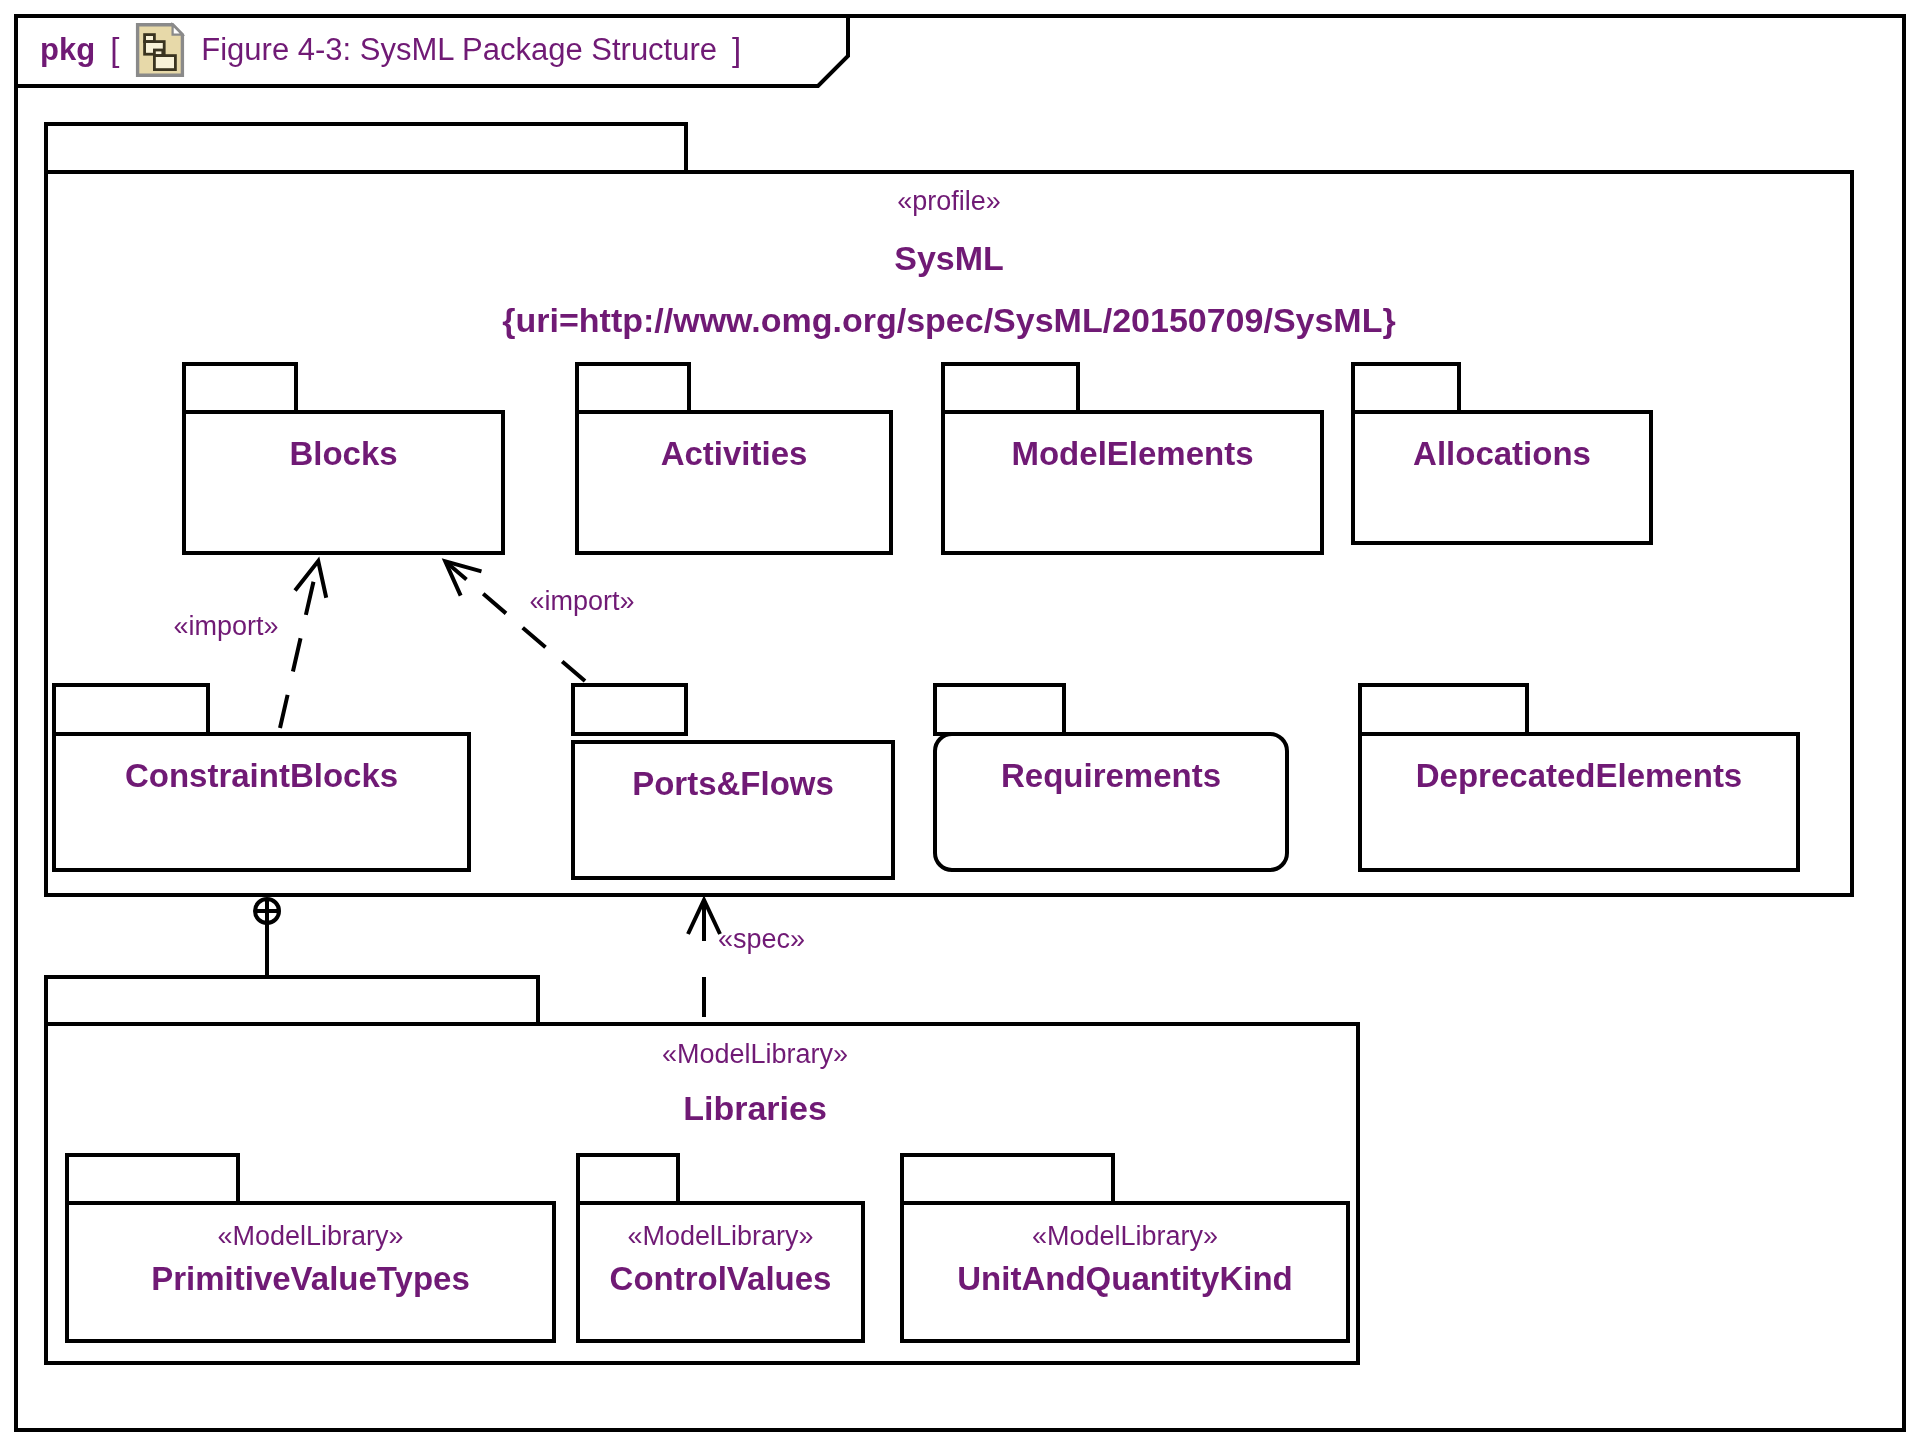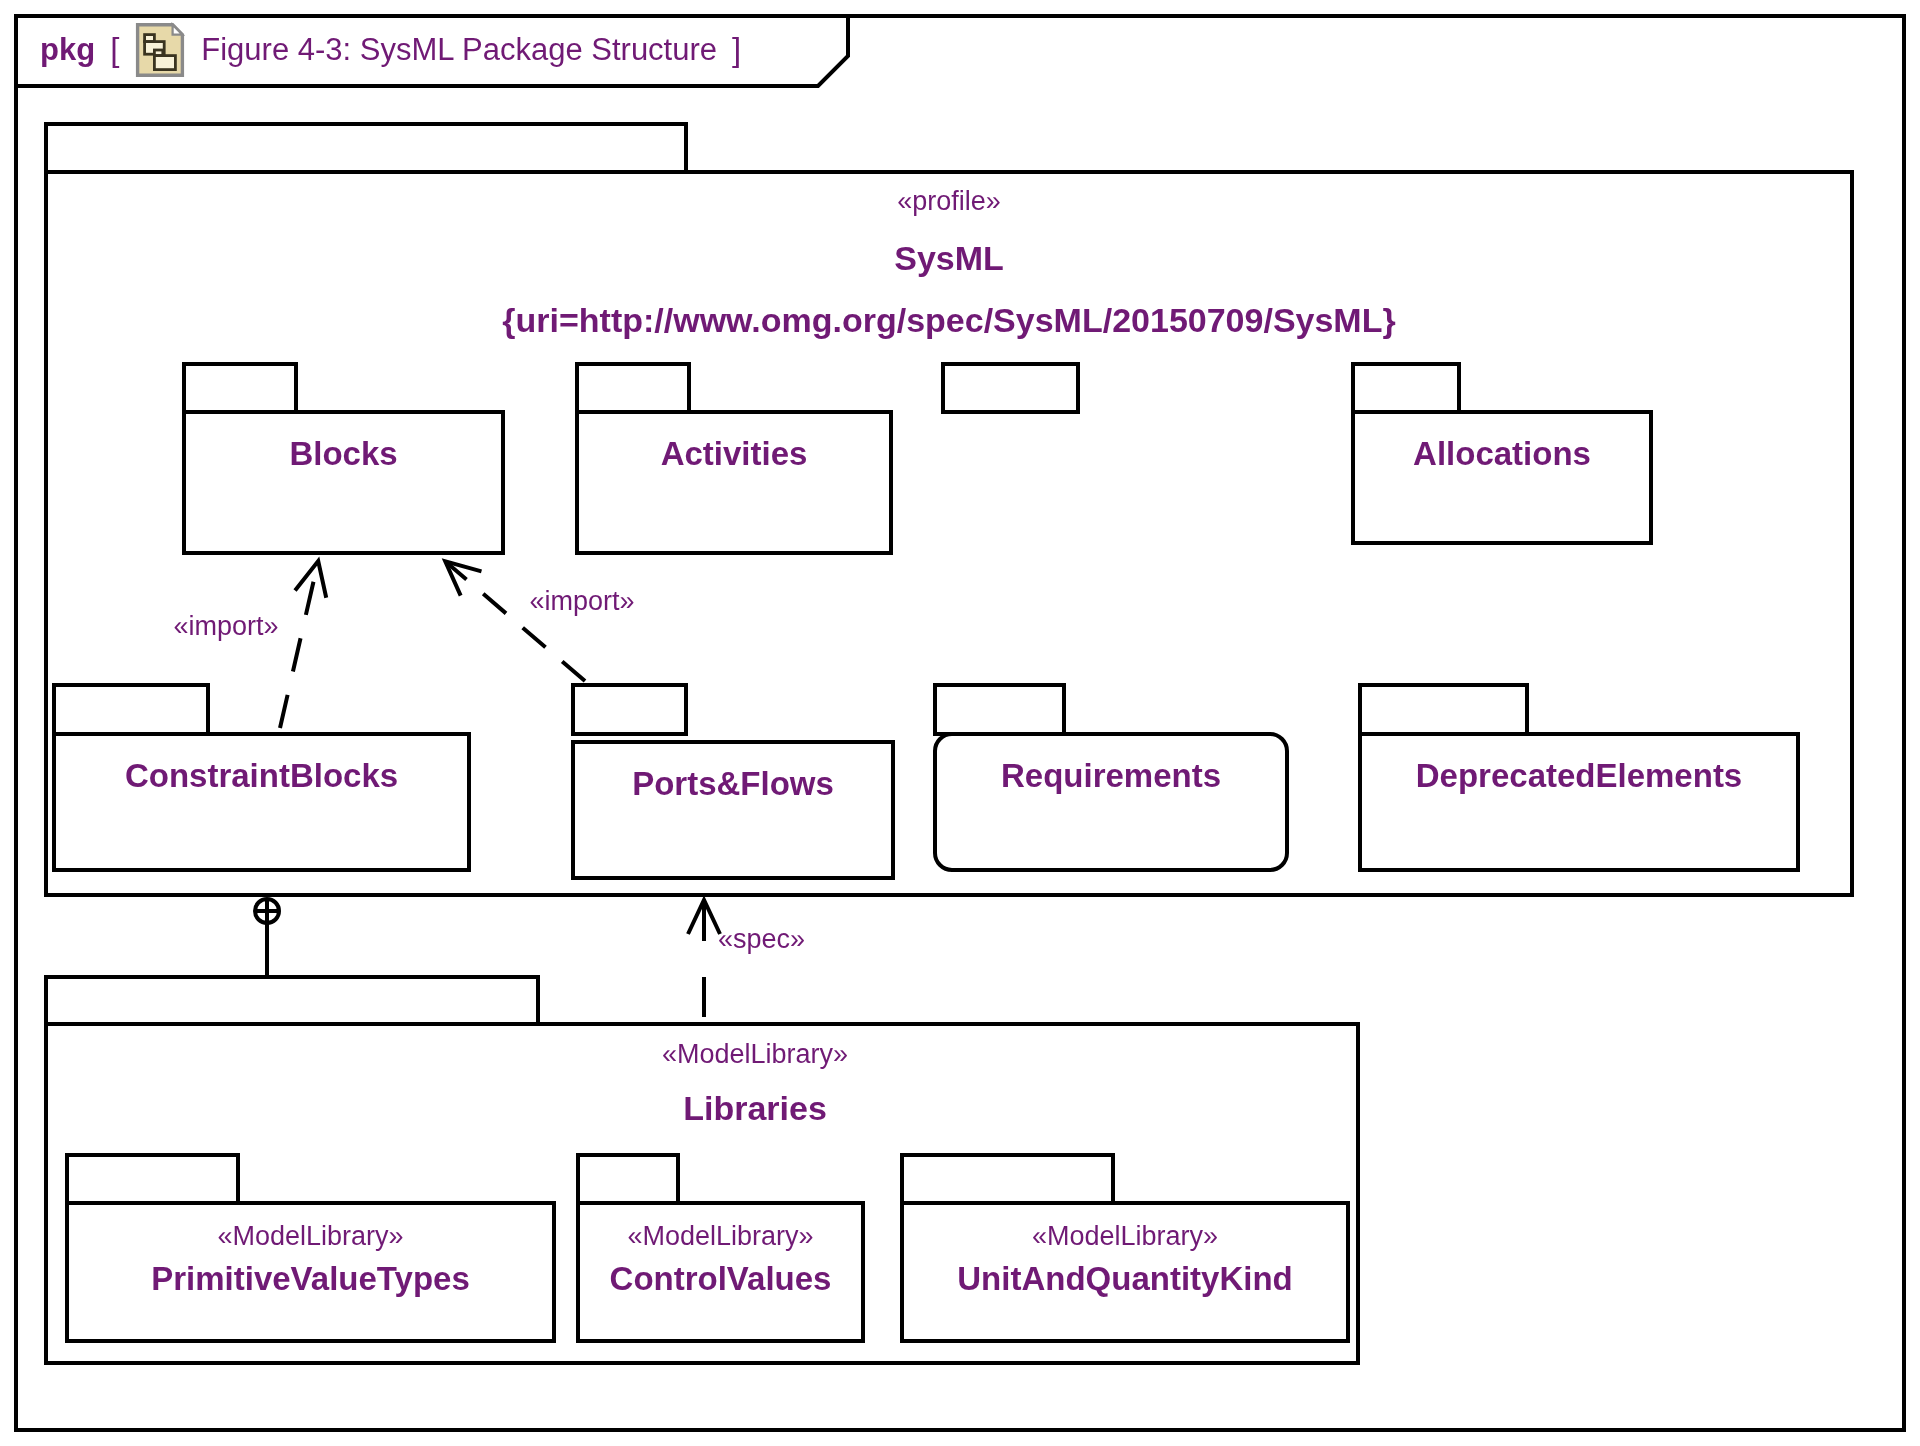--- a/index.html
+++ b/index.html
@@ -90,20 +90,23 @@
   <div class="pkg-body" style="left:182px;top:410px;width:323px;height:145px;">
     <span class="pkg-label">Blocks</span>
   </div>
 
   <div class="pkg-tab" style="left:575px;top:362px;width:116px;height:52px;"></div>
   <div class="pkg-body" style="left:575px;top:410px;width:318px;height:145px;">
     <span class="pkg-label">Activities</span>
   </div>
 
   <div class="pkg-tab" style="left:941px;top:362px;width:139px;height:52px;"></div>
+  <div class="pkg-body" style="left:941px;top:410px;width:383px;height:145px;">
+    <span class="pkg-label">ModelElements</span>
+  </div>
 
   <div class="pkg-tab" style="left:1351px;top:362px;width:110px;height:52px;"></div>
   <div class="pkg-body" style="left:1351px;top:410px;width:302px;height:135px;text-align:center;">
     <span class="pkg-label">Allocations</span>
   </div>
 
   <div class="pkg-tab" style="left:52px;top:683px;width:158px;height:53px;"></div>
   <div class="pkg-body" style="left:52px;top:732px;width:419px;height:140px;">
     <span class="pkg-label">ConstraintBlocks</span>
   </div>

